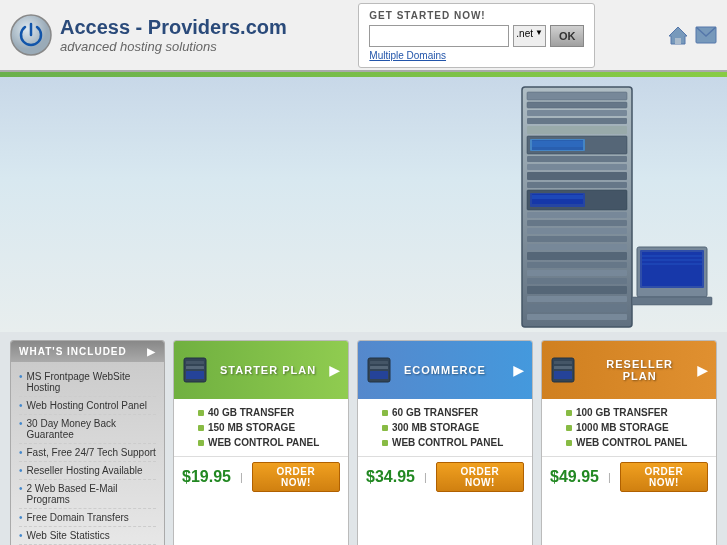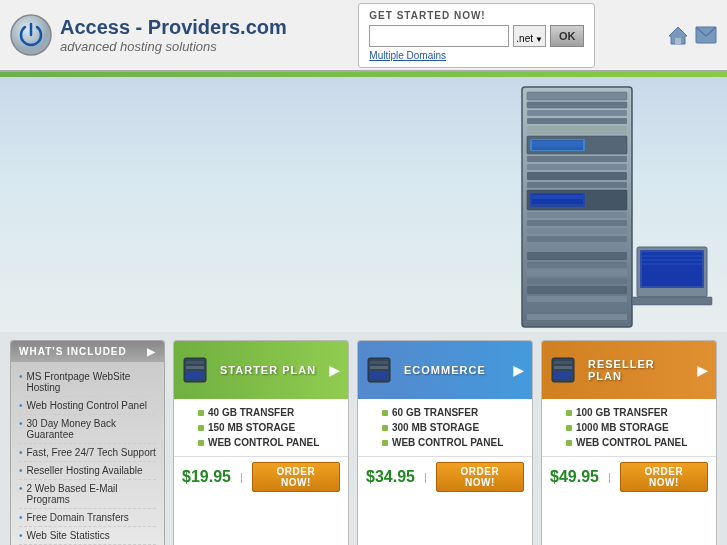--- a/index.html
+++ b/index.html
@@ -74,21 +74,21 @@
       width: 140px;
       height: 22px;
     }
     .net-select {
       border: 1px solid #999;
       background: #eee;
       font-size: 10px;
       padding: 2px 2px;
       height: 22px;
       display: flex;
-      align-items: flex-end;
+      align-items: flex-start;
       cursor: pointer;
     }
     .ok-btn {
       background: linear-gradient(to bottom, #d0d0d0, #a0a0a0);
       border: 1px solid #888;
       padding: 2px 8px;
       font-size: 11px;
       font-weight: bold;
       height: 22px;
       cursor: pointer;
@@ -194,21 +194,21 @@
       overflow: hidden;
     }
     .plan-header {
       display: flex;
       align-items: center;
       padding: 13px 8px;
       gap: 6px;
     }
     .plan-header-starter { background: linear-gradient(to right, #70b040, #90cc50); }
     .plan-header-ecommerce { background: linear-gradient(to right, #5588cc, #4499dd); }
-    .plan-header-reseller { background: linear-gradient(to right, #d08020, #e09030); }
+    .plan-header-reseller { background: linear-gradient(to right, #d08020, #e09030); text-align: center; }
 
     .plan-icon {
       width: 32px;
       height: 32px;
       flex-shrink: 0;
     }
     .plan-title {
       color: #fff;
       font-size: 11px;
       font-weight: bold;

